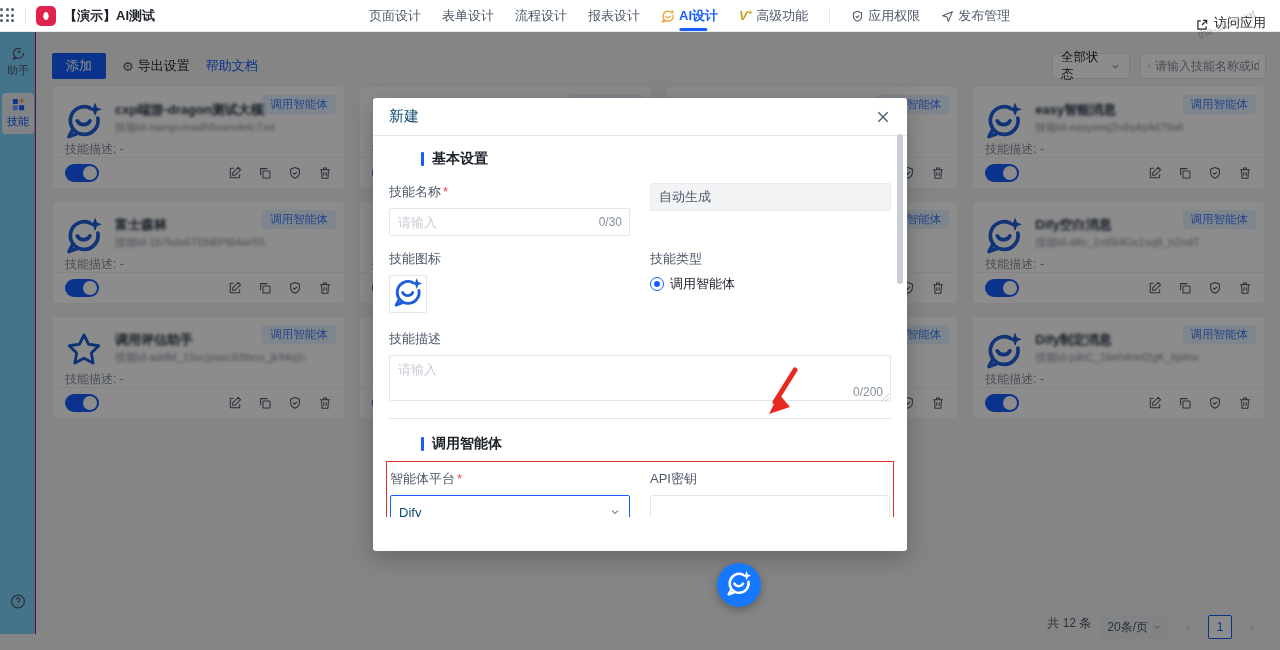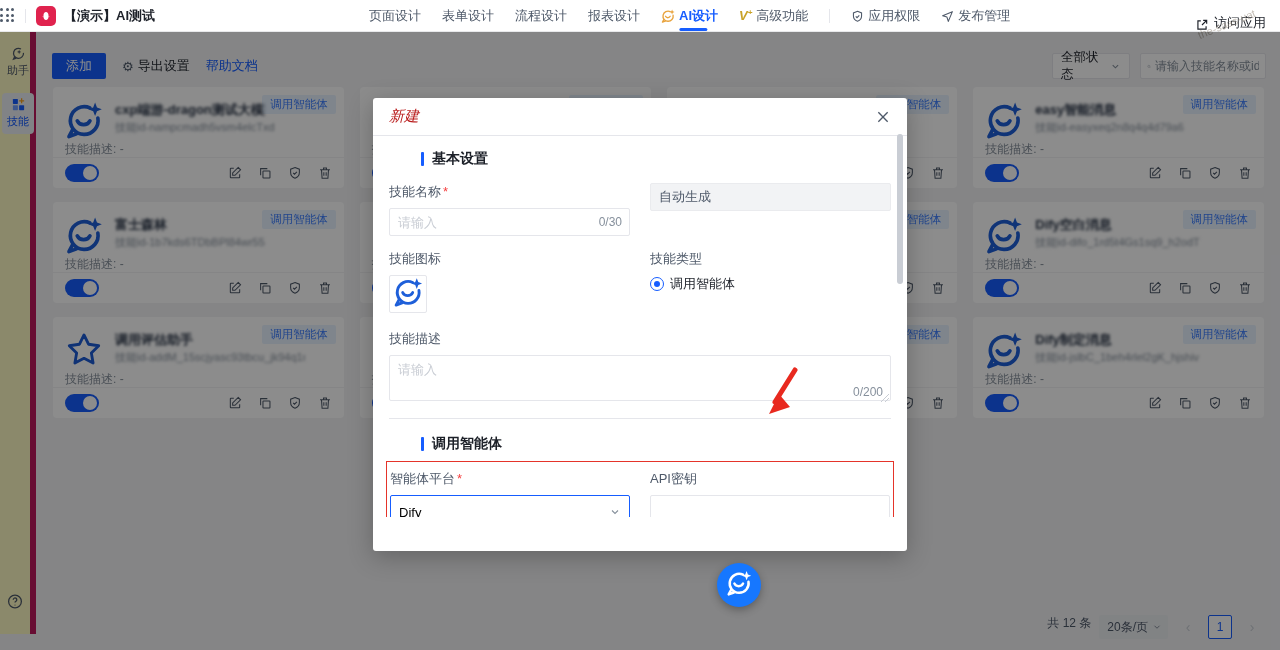--- a/index.html
+++ b/index.html
@@ -23,22 +23,22 @@
   .nav-item.active { color:#165DFF; font-weight:bold; }
   .nav-item.active .underline { position:absolute; left:50%; transform:translateX(-38%); bottom:1px; width:28px; height:3px; border-radius:2px; background:#165DFF; }
   .nav-divider { width:1px; height:14px; background:#e5e6eb; }
   .v-ic { color:#c9a227; font-weight:bold; font-style:italic; font-size:13px; }
   .v-ic sup { font-size:8px; }
   .tb-right { position:absolute; right:14px; top:0; height:32px; display:flex; align-items:flex-end; gap:5px; font-size:13px; color:#1d2129; cursor:pointer; }
   .watermark { position:absolute; left:1196px; top:18px; z-index:25; transform:rotate(-22deg);
     font-size:11px; color:rgba(146,135,120,.55); pointer-events:none; }
 
   
-  .sidebar { position:absolute; left:0; top:32px; bottom:16px; width:36px; background:#fef9c3;
-    border-right:6px solid #be185d; z-index:5; }
+  .sidebar { position:absolute; left:0; top:32px; bottom:16px; width:36px; background:#7dd3fc;
+    border-right:1px solid #be185d; z-index:5; }
   .side-item { width:32px; margin:10px 2px 0; padding:4px 0 5px; border-radius:4px; text-align:center;
     font-size:11px; color:#4e5969; cursor:pointer; }
   .side-item svg { width:15px; height:15px; display:block; margin:0 auto 2px; }
   .side-item.active { background:#eceff4; color:#165DFF; }
   .side-help { position:absolute; bottom:24px; left:50%; transform:translateX(-50%); width:17px; height:17px; cursor:pointer; }
 
   
   .content { position:absolute; left:36px; top:32px; right:0; bottom:0; background:#f2f3f5; z-index:5; }
   .toolbar { position:absolute; top:20px; left:16px; right:14px; height:28px; display:flex; align-items:center; }
   .btn-add { height:26px; padding:0 14px; background:#165DFF; color:#fff; font-size:13px; border:none;
@@ -82,21 +82,21 @@
     color:#c9cdd4; font-size:14px; cursor:pointer; }
   .page-num { width:24px; height:24px; border:1px solid #165DFF; border-radius:2px; color:#165DFF;
     display:flex; align-items:center; justify-content:center; background:#fff; cursor:pointer; }
 
   
   .overlay { position:absolute; left:0; top:32px; right:0; bottom:0; background:rgba(0,0,0,.45); z-index:40; }
   .modal { position:absolute; left:373px; top:98px; width:534px; height:453px; background:#fff;
     border-radius:3px; z-index:60; box-shadow:0 6px 24px rgba(0,0,0,.25); }
   .modal-head { height:38px; border-bottom:1px solid #e5e6eb; display:flex; align-items:center;
     padding:0 16px; }
-  .modal-title { font-size:15px; font-weight:500; color:#b91c1c;font-style:italic; }
+  .modal-title { font-size:15px; font-weight:500; color:#0c4a6e; }
   .modal-close { margin-left:auto; width:16px; height:16px; cursor:pointer; }
   .modal-body { position:absolute; left:0; top:38px; width:100%; height:381px; overflow:hidden; padding:0 16px; }
   .m-scrollbar { position:absolute; right:4px; top:36px; width:6px; height:150px; border-radius:3px; background:#c9cdd4; z-index:65; }
   .sec { display:flex; align-items:center; gap:8px;padding-left:32px; }
   .sec i { width:3px; height:14px; background:#165DFF; border-radius:1px; }
   .sec span { font-size:14px; font-weight:bold; color:#1d2129; }
   .form-2col { display:grid; grid-template-columns:1fr 1fr; column-gap:20px; }
   .f-label { font-size:13px; color:#4e5969; margin-bottom:7px; }
   .f-label .req { color:#f53f3f; margin-left:2px; }
   .inp-wrap { position:relative; }
@@ -119,21 +119,21 @@
   .ta { width:100%; height:46px; border:1px solid #e5e6eb; border-radius:2px; padding:5px 8px;
     font-size:13px; color:#1d2129; outline:none; resize:none;
     font-family:"Liberation Sans","DejaVu Sans",sans-serif; }
   .ta::placeholder { color:#c9cdd4; }
   .ta-counter { position:absolute; right:8px; bottom:6px; font-size:12px; color:#86909c; }
   .ta-resize { position:absolute; right:2px; bottom:3px; width:8px; height:8px;
     background:linear-gradient(135deg,transparent 45%,#c9cdd4 45% 55%,transparent 55% 70%,#c9cdd4 70% 80%,transparent 80%); }
   .divider { height:1px; background:#e5e6eb; }
   .red-box { border:1px solid #e5342a; margin:0 -3px; padding:8px 3px 9px; }
   .select { position:relative; height:28px; border:1px solid #165DFF; border-radius:2px; background:#fff;
-    display:flex; align-items:center; padding:16px 8px; font-size:13px; color:#000000; cursor:pointer; }
+    display:flex; align-items:center; padding:16px 8px; font-size:13px; color:#0c4a6e; cursor:pointer; }
   .select svg { position:absolute; right:8px; width:12px; height:12px; }
   .annot-arrow { position:absolute; left:386px; top:268px; width:44px; height:52px; z-index:70; pointer-events:none; }
   .modal-foot { position:absolute; left:0; bottom:0; width:100%; height:34px; border-top:1px solid #e5e6eb;
     display:flex; align-items:center; justify-content:flex-end; gap:10px; padding:0 16px; background:#fff; border-radius:0 0 3px 3px; }
   .btn-cancel { height:26px; padding:0 13px; background:#fff; border:1px solid #e5e6eb; border-radius:2px;
     font-size:13px; color:#4e5969; cursor:pointer; }
   .btn-ok { height:26px; padding:0 13px; background:#165DFF; border:none; border-radius:2px;
     font-size:13px; color:#fff; cursor:pointer; }
 
   

